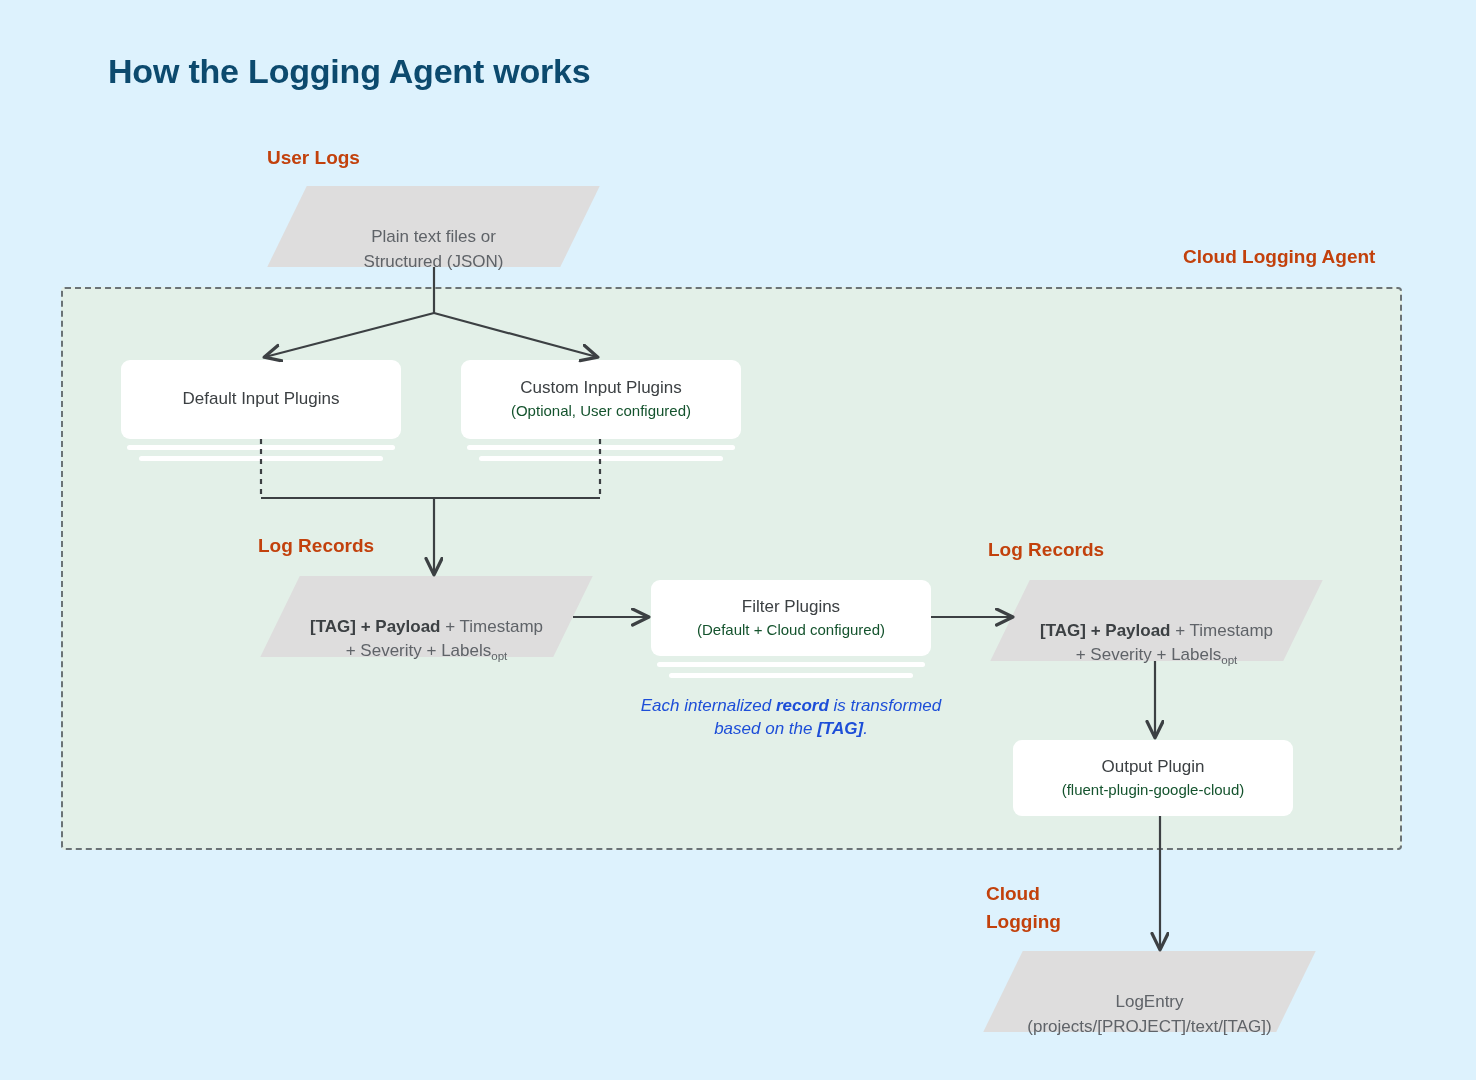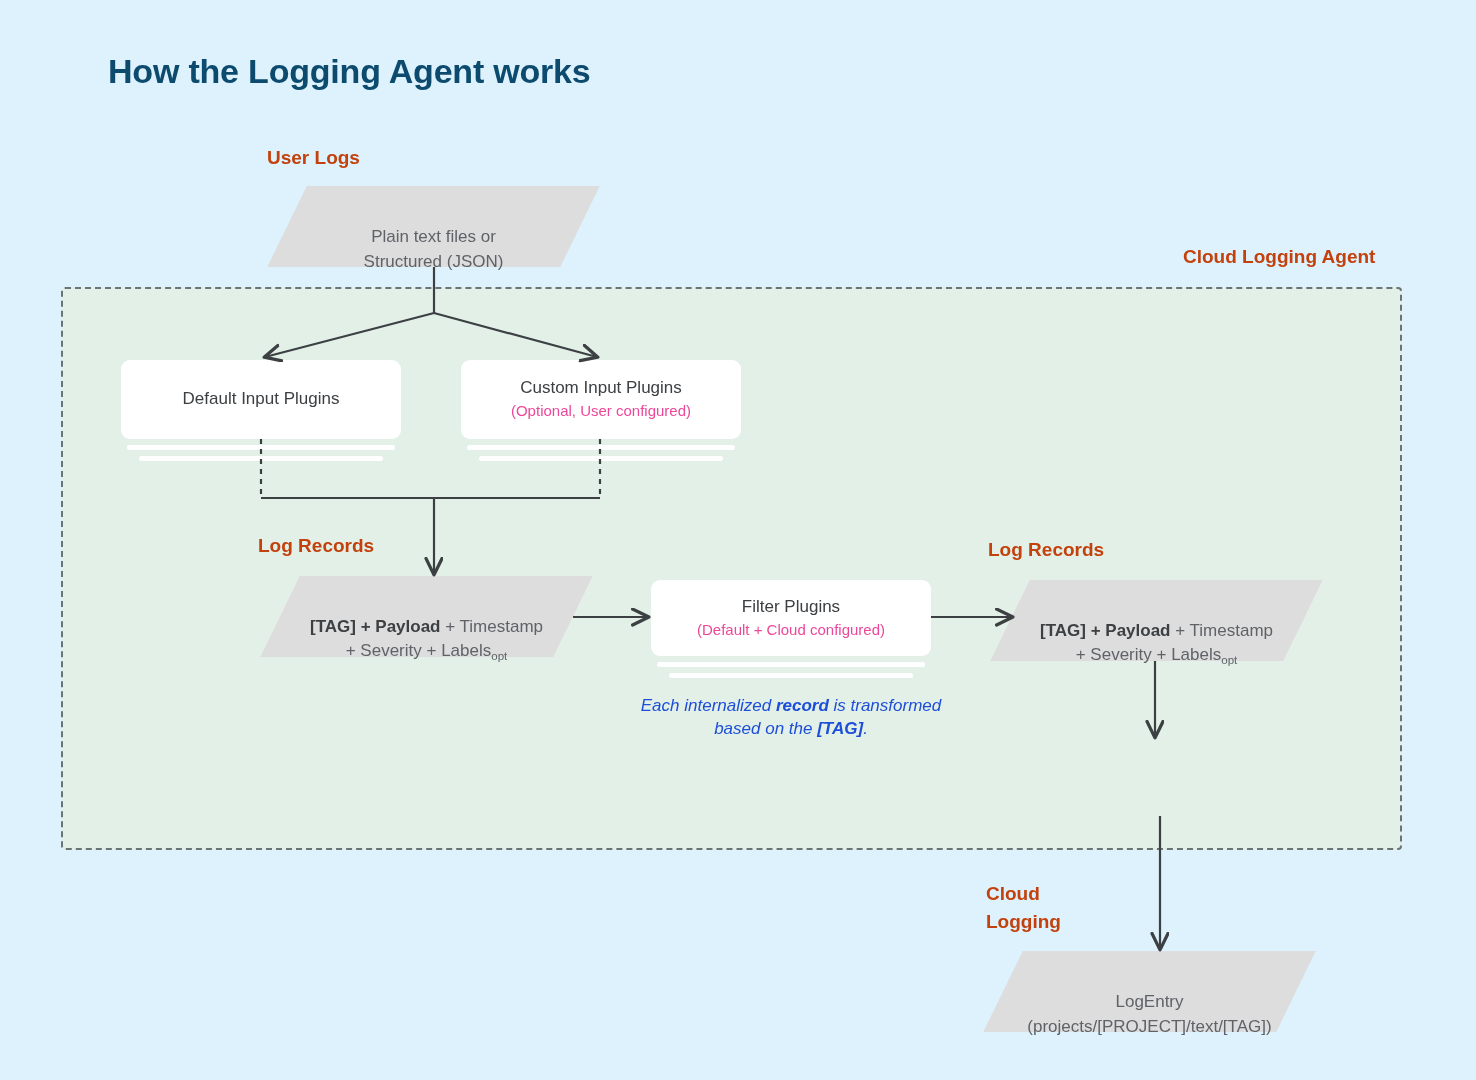--- a/index.html
+++ b/index.html
@@ -109,21 +109,21 @@
     text-align: center;
     z-index: 3;
   }
   .card .card-title {
     font-size: 17px;
     color: #3c4043;
     line-height: 1.3;
   }
   .card .card-sub {
     font-size: 15px;
-    color: #ec4899;
+    color: #14532d;
     line-height: 1.35;
     margin-top: 2px;
   }
   
   .stack::after,
   .stack::before {
     content: "";
     position: absolute;
     background: #ffffff;
     height: 5px;
@@ -217,20 +217,24 @@
     <span>Each internalized </span><b>record</b><span> is transformed based on the </span><b>[TAG]</b><span>.</span>
   </div>
 
   <div class="parallelogram" id="shape-logrec-right">
     <div class="ptext">
       <span class="bold">[TAG] + Payload</span><span> + Timestamp</span><br>
       <span>+ Severity + Labels</span><sub>opt</sub>
     </div>
   </div>
 
+  <div class="card" id="card-output">
+    <div class="card-title">Output Plugin</div>
+    <div class="card-sub">(fluent-plugin-google-cloud)</div>
+  </div>
 
   <div class="parallelogram" id="shape-logentry">
     <div class="ptext">
       <span>LogEntry</span><br>
       <span>(projects/[PROJECT]/text/[TAG])</span>
     </div>
   </div>
 
   <svg id="connectors" viewBox="0 0 1476 1080">
     <defs>

